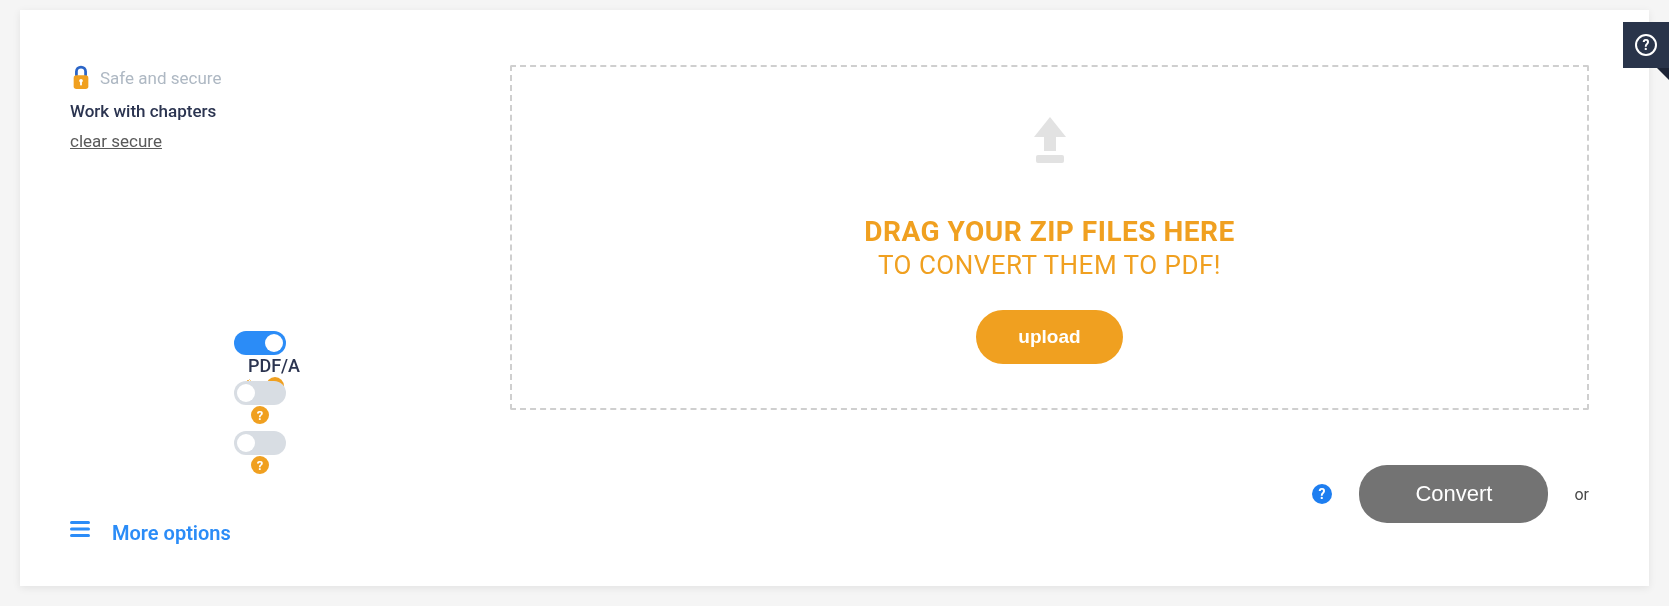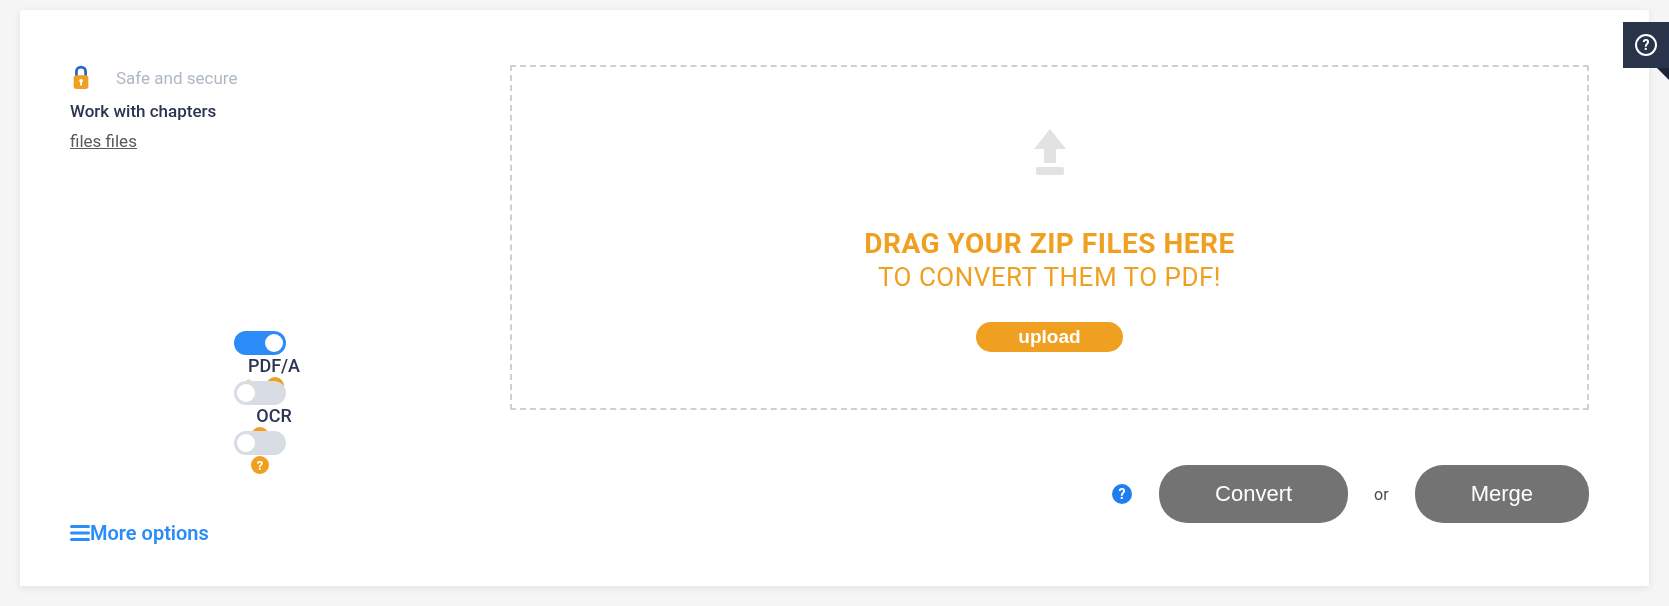--- a/index.html
+++ b/index.html
@@ -22,21 +22,21 @@
   }
   .left-panel {
     width: 480px;
     padding: 55px 50px 40px 50px;
     display: flex;
     flex-direction: column;
   }
   .safe-row {
     display: flex;
     align-items: center;
-    gap: 24px;
+    gap: 8px;
     margin-bottom: 6px;
   }
   .lock-icon {
     width: 22px;
     height: 26px;
     display: inline-block;
   }
   .safe-text {
     color: #aeb8c3;
     font-size: 17px;
@@ -96,21 +96,21 @@
     align-items: center;
     gap: 10px;
   }
   .pencil-icon, .help-icon-sm {
     width: 20px;
     height: 20px;
     cursor: pointer;
   }
   .more-options-row {
     display: flex;
-    align-items: center;
+    gap: 22px;
     margin-top: 40px;
     cursor: pointer;
   }
   .hamburger-icon {
     width: 20px;
     height: 16px;
     display: inline-block;
   }
   .more-options-text {
     color: #2b8cf7;
@@ -150,21 +150,21 @@
     font-weight: 400;
     letter-spacing: 0.5px;
     margin-top: 2px;
   }
   .upload-btn {
     margin-top: 30px;
     background: #f0a020;
     color: #fff;
     border: none;
     border-radius: 28px;
-    padding: 4px 42px;
+    padding: 16px 42px;
     font-size: 19px;
     font-weight: 600;
     cursor: pointer;
   }
   .bottom-actions {
     display: flex;
     align-items: center;
     justify-content: flex-end;
     gap: 26px;
     margin-top: 55px;
@@ -220,21 +220,21 @@
         <svg viewBox="0 0 24 28" width="22" height="26">
           <path d="M7 11 V7 a5 5 0 0 1 10 0 v4" fill="none" stroke="#2b65c7" stroke-width="3" stroke-linecap="round"></path>
           <rect x="4" y="11" width="16" height="15" rx="3" fill="#f0a020"></rect>
           <circle cx="12" cy="17" r="2" fill="#fff"></circle>
           <rect x="11" y="18" width="2" height="4" fill="#fff"></rect>
         </svg>
       </span>
       <span class="safe-text">Safe and secure</span>
     </div>
     <div class="chapters-text">Work with chapters</div>
-    <a class="clear-files">files files</a>
+    <a class="clear-files">clear secure</a>
 
     <div class="toggles">
       <div class="toggle-row">
         <div class="toggle on">
             <div class="toggle-knob"></div>
           </div>
         <div class="toggle-label">PDF/A</div>
         <div class="toggle-actions">
           <span class="pencil-icon">
             <svg viewBox="0 0 20 20" width="20" height="20">
@@ -246,21 +246,20 @@
                 <circle cx="10" cy="10" r="9" fill="#f0a020"></circle>
                 <text x="10" y="15" font-size="13" font-weight="bold" text-anchor="middle" fill="#fff">?</text>
               </svg>
           </span>
         </div>
       </div>
       <div class="toggle-row">
         <div class="toggle off">
             <div class="toggle-knob"></div>
           </div>
-        <div class="toggle-label">OCR</div>
         <div class="toggle-actions">
           <span class="help-icon-sm">
             <svg viewBox="0 0 20 20" width="20" height="20">
                 <circle cx="10" cy="10" r="9" fill="#f0a020"></circle>
                 <text x="10" y="15" font-size="13" font-weight="bold" text-anchor="middle" fill="#fff">?</text>
               </svg>
           </span>
         </div>
       </div>
       <div class="toggle-row">
@@ -305,21 +304,20 @@
 
     <div class="bottom-actions">
       <span class="help-circle-blue">
         <svg viewBox="0 0 22 22" width="22" height="22">
             <circle cx="11" cy="11" r="10" fill="#1e7ef0"></circle>
             <text x="11" y="16" font-size="14" font-weight="bold" text-anchor="middle" fill="#fff">?</text>
           </svg>
       </span>
       <button class="action-btn">Convert</button>
       <span class="or-text">or</span>
-      <button class="action-btn">Merge</button>
     </div>
   </div>
 
 </div>
 
 <div class="help-tab">
   <svg viewBox="0 0 24 24" width="24" height="24">
       <circle cx="12" cy="12" r="10" fill="none" stroke="#fff" stroke-width="2"></circle>
       <text x="12" y="17" font-size="14" font-weight="bold" text-anchor="middle" fill="#fff">?</text>
     </svg>

